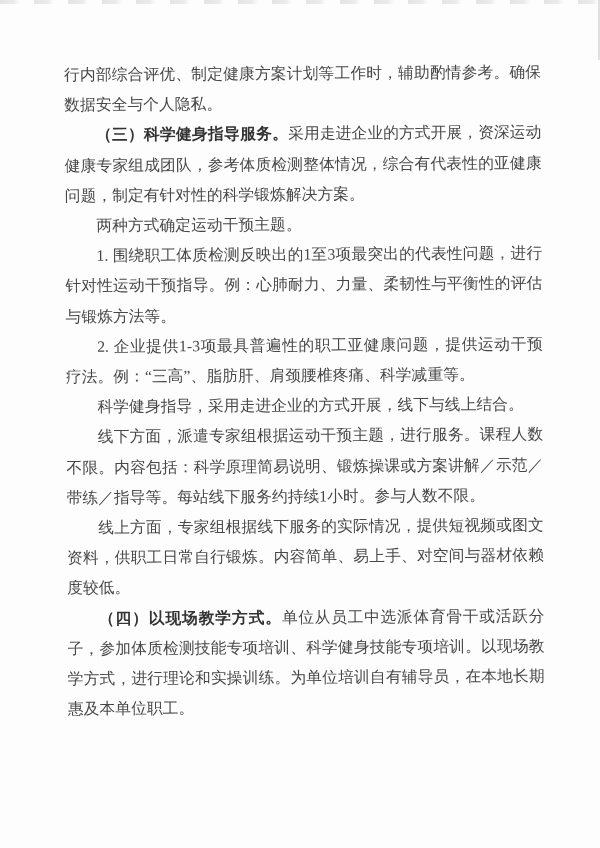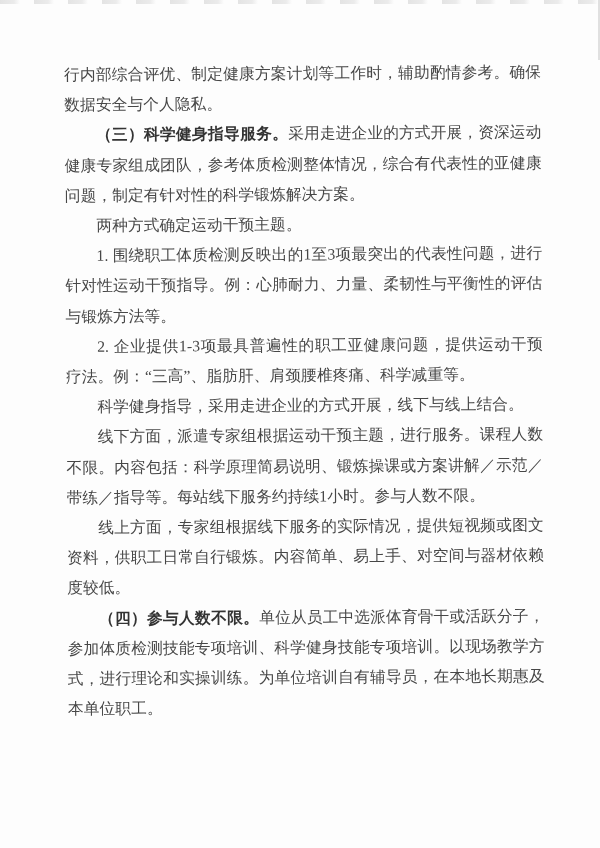--- a/index.html
+++ b/index.html
@@ -81,15 +81,15 @@
     <p class="para"><span>1. 围绕职工体质检测反映出的1至3项最突出的代表性问题，进行针对性运动干预指导。例：心肺耐力、力量、柔韧性与平衡性的评估与锻炼方法等。</span></p>
 
     <p class="para"><span>2. 企业提供1-3项最具普遍性的职工亚健康问题，提供运动干预疗法。例：“三高”、脂肪肝、肩颈腰椎疼痛、科学减重等。</span></p>
 
     <p class="para"><span>科学健身指导，采用走进企业的方式开展，线下与线上结合。</span></p>
 
     <p class="para"><span>线下方面，派遣专家组根据运动干预主题，进行服务。课程人数不限。内容包括：科学原理简易说明、锻炼操课或方案讲解／示范／带练／指导等。每站线下服务约持续1小时。参与人数不限。</span></p>
 
     <p class="para"><span>线上方面，专家组根据线下服务的实际情况，提供短视频或图文资料，供职工日常自行锻炼。内容简单、易上手、对空间与器材依赖度较低。</span></p>
 
-    <p class="para"><b class="lead">（四）参与人数不限。</b><span>单位从员工中选派体育骨干或活跃分子，参加体质检测技能专项培训、科学健身技能专项培训。以现场教学方式，进行理论和实操训练。为单位培训自有辅导员，在本地长期惠及本单位职工。</span></p>
+    <p class="para"><b class="lead">（四）以现场教学方式。</b><span>单位从员工中选派体育骨干或活跃分子，参加体质检测技能专项培训、科学健身技能专项培训。以现场教学方式，进行理论和实操训练。为单位培训自有辅导员，在本地长期惠及本单位职工。</span></p>
   </div>
 </div>
 
 </body></html>

